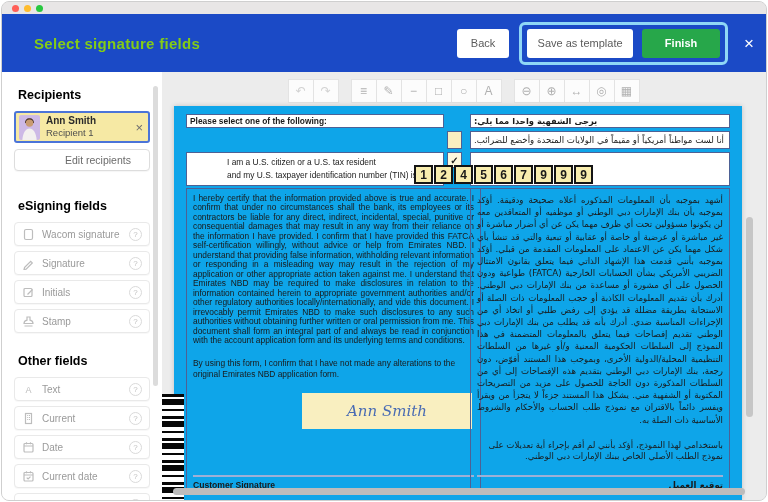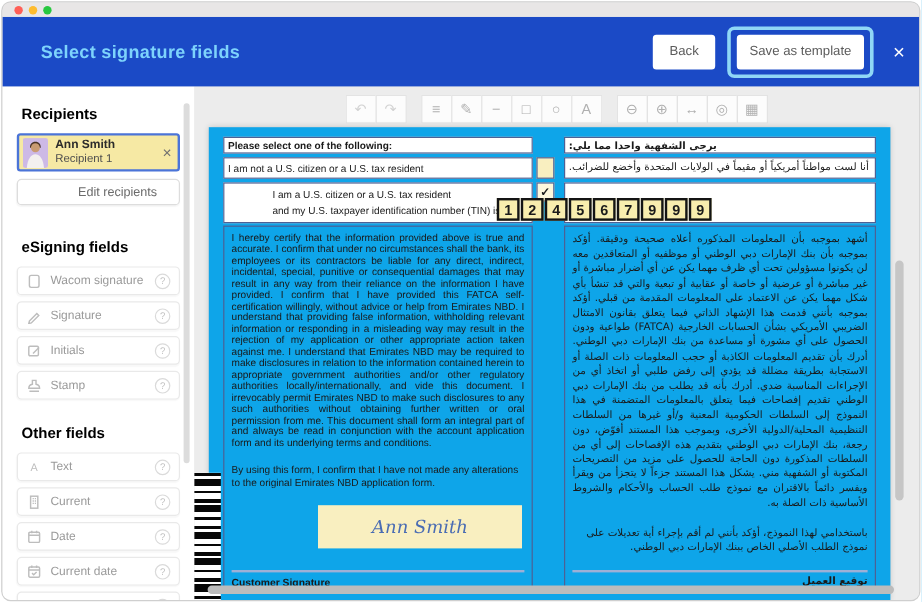--- a/index.html
+++ b/index.html
@@ -6,21 +6,21 @@
   html,body { width:768px; height:502px; background:#fff; font-family:"Liberation Sans",sans-serif; }
   .window { position:relative; width:766px; height:500px; margin:1px; border:1px solid #cfcfcf; border-radius:8px; overflow:hidden; background:#ececec; }
 
   
   .titlebar { position:absolute; top:0; left:0; right:0; height:12px; background:#e8e6e6; z-index:5; }
   .dot { position:absolute; top:3px; width:7px; height:7px; border-radius:50%; }
   .dot.red{ left:10px; background:#ff5f57;} .dot.yellow{ left:22px; background:#febc2e;} .dot.green{ left:34px; background:#28c840;}
 
   
   .header { position:absolute; top:12px; left:0; right:0; height:58px; background:#1b4ac6; display:flex; align-items:center; z-index:4; }
-  .header-title { margin-left:32px; color:#7dd3fc; font-size:15px; font-weight:bold; letter-spacing:.3px; }
+  .header-title { margin-left:32px; color:#84cc16; font-size:15px; font-weight:bold; letter-spacing:.3px; }
   .header-right { margin-left:auto; display:flex; align-items:center; margin-right:12px; gap:10px; }
   .btn { display:inline-flex; align-items:center; justify-content:center; border-radius:3px; font-size:11px; height:29px; cursor:pointer; }
   .btn-back { background:#fff; color:#5b5b5b; width:52px; }
   .ring { border:3px solid #8fd7f6; border-radius:6px; padding:4px 5px; display:flex; gap:9px; align-items:center; }
   .btn-save { background:#fff; color:#5b5b5b; width:106px; }
   .btn-finish { background:#27a74a; color:#fff; font-weight:bold; width:78px; }
   .close-x { color:#fff; font-size:17px; font-weight:300; margin-left:6px; cursor:pointer; line-height:1; }
 
   
   .sidebar { position:absolute; top:70px; left:0; width:160px; bottom:0; background:#fff; overflow:hidden; padding:16px 12px 0 12px; }
@@ -50,21 +50,21 @@
   .cellbox { position:absolute; border:1px solid #4d6195; background:#fff; display:flex; align-items:center; font-size:8.4px; padding:0 3px; overflow:hidden; }
   .b-bold { font-weight:bold; }
   .ar { font-family:"DejaVu Sans",sans-serif; direction:rtl; text-align:right; }
   .cb { position:absolute; border:1px solid #4d6195; background:#f9efc0; display:flex; align-items:center; justify-content:center; font-size:10px; font-weight:bold; }
   .two-line { flex-direction:column; align-items:flex-start; justify-content:center; line-height:1.5; }
   .two-line.ar { align-items:flex-end;gap:32px; }
   .tin-row { position:absolute; display:flex; gap:1px; z-index:3; }
   .tin { width:19px; height:19px; border:2px solid #141414; background:#f8edae; font-size:12px; font-weight:bold; display:flex; align-items:center; justify-content:center; cursor:pointer; }
 
   .col { position:absolute; top:82px; bottom:6px; border:1px solid #4d6195; padding:5px 6px; overflow:hidden; }
-  .col-en { left:12px; width:258px; }
+  .col-en { left:12px; width:295px; }
   .col-ar { left:296px; width:260px; }
   .body-text { font-size:8.4px; line-height:1.13; text-align:justify; color:#191919; }
   .body-text.ar { font-size:8.6px; line-height:1.42; }
   .footer-text { font-size:8.4px; line-height:1.3; margin-top:12px; }
   .footer-text.ar { font-size:8.6px; margin-top:14px; }
   .sig-field { margin:13px 2px 0 auto; width:170px; height:36px; background:#f9efc0; display:flex; align-items:center; justify-content:center; cursor:pointer; }
   .sig-name { font-family:"DejaVu Serif",serif; font-style:italic; font-size:15px; color:#4a6cb3; }
   .sig-bottom { position:absolute; bottom:3px; left:6px; right:6px; border-top:2px solid #9db0d6; padding-top:3px; font-size:8.6px; font-weight:bold; }
 
   .barcode { position:absolute; left:0; top:322px; width:22px; bottom:0; z-index:4; background:
@@ -85,20 +85,21 @@
     <span class="dot yellow"></span>
     <span class="dot green"></span>
   </div>
 
   <div class="header">
     <div class="header-title">Select signature fields</div>
     <div class="header-right">
       <div class="btn btn-back">Back</div>
       <div class="ring">
         <div class="btn btn-save">Save as template</div>
+        <div class="btn btn-finish">Finish</div>
       </div>
       <div class="close-x">×</div>
     </div>
   </div>
 
   <div class="sidebar">
     <div class="sb-head">Recipients</div>
 
     <div class="recipient-card">
       <span class="avatar">
@@ -220,21 +221,20 @@
         <div class="tbtn">◎</div>
         <div class="tbtn">▦</div>
       </div>
     </div>
 
     <div class="page">
 
       <div class="cellbox b-bold" style="left:12px; top:8px; width:258px; height:14px;">Please select one of the following:</div>
       <div class="cellbox b-bold ar" style="left:296px; top:8px; width:260px; height:14px; justify-content:flex-end;">يرجى الشفهية واحدا مما يلي:</div>
 
-      <div class="cellbox" style="left:12px; top:25px; width:258px; height:18px;">I am not a U.S. citizen or a U.S. tax resident</div>
       <div class="cb" style="left:273px; top:25px; width:15px; height:18px;"></div>
       <div class="cellbox ar" style="left:296px; top:25px; width:260px; height:18px; justify-content:flex-end; font-size:8.6px;text-align:right;">أنا لست مواطناً أمريكياً أو مقيماً في الولايات المتحدة وأخضع للضرائب.</div>
 
       <div class="cellbox two-line" style="left:12px; top:46px; width:258px; height:34px;padding-left:40px;">
         <span>I am a U.S. citizen or a U.S. tax resident</span>
         <span>and my U.S. taxpayer identification number (TIN) is</span>
       </div>
       <div class="cb" style="left:273px; top:46px; width:15px; height:16px; background:#fdf8dd;">✓</div>
       <div class="cellbox two-line ar" style="left:296px; top:46px; width:260px; height:34px; font-size:8.6px;">
         <span>أنا مواطن أمريكي أو مقيم في الولايات المتحدة وأخضع للضرائب</span>

